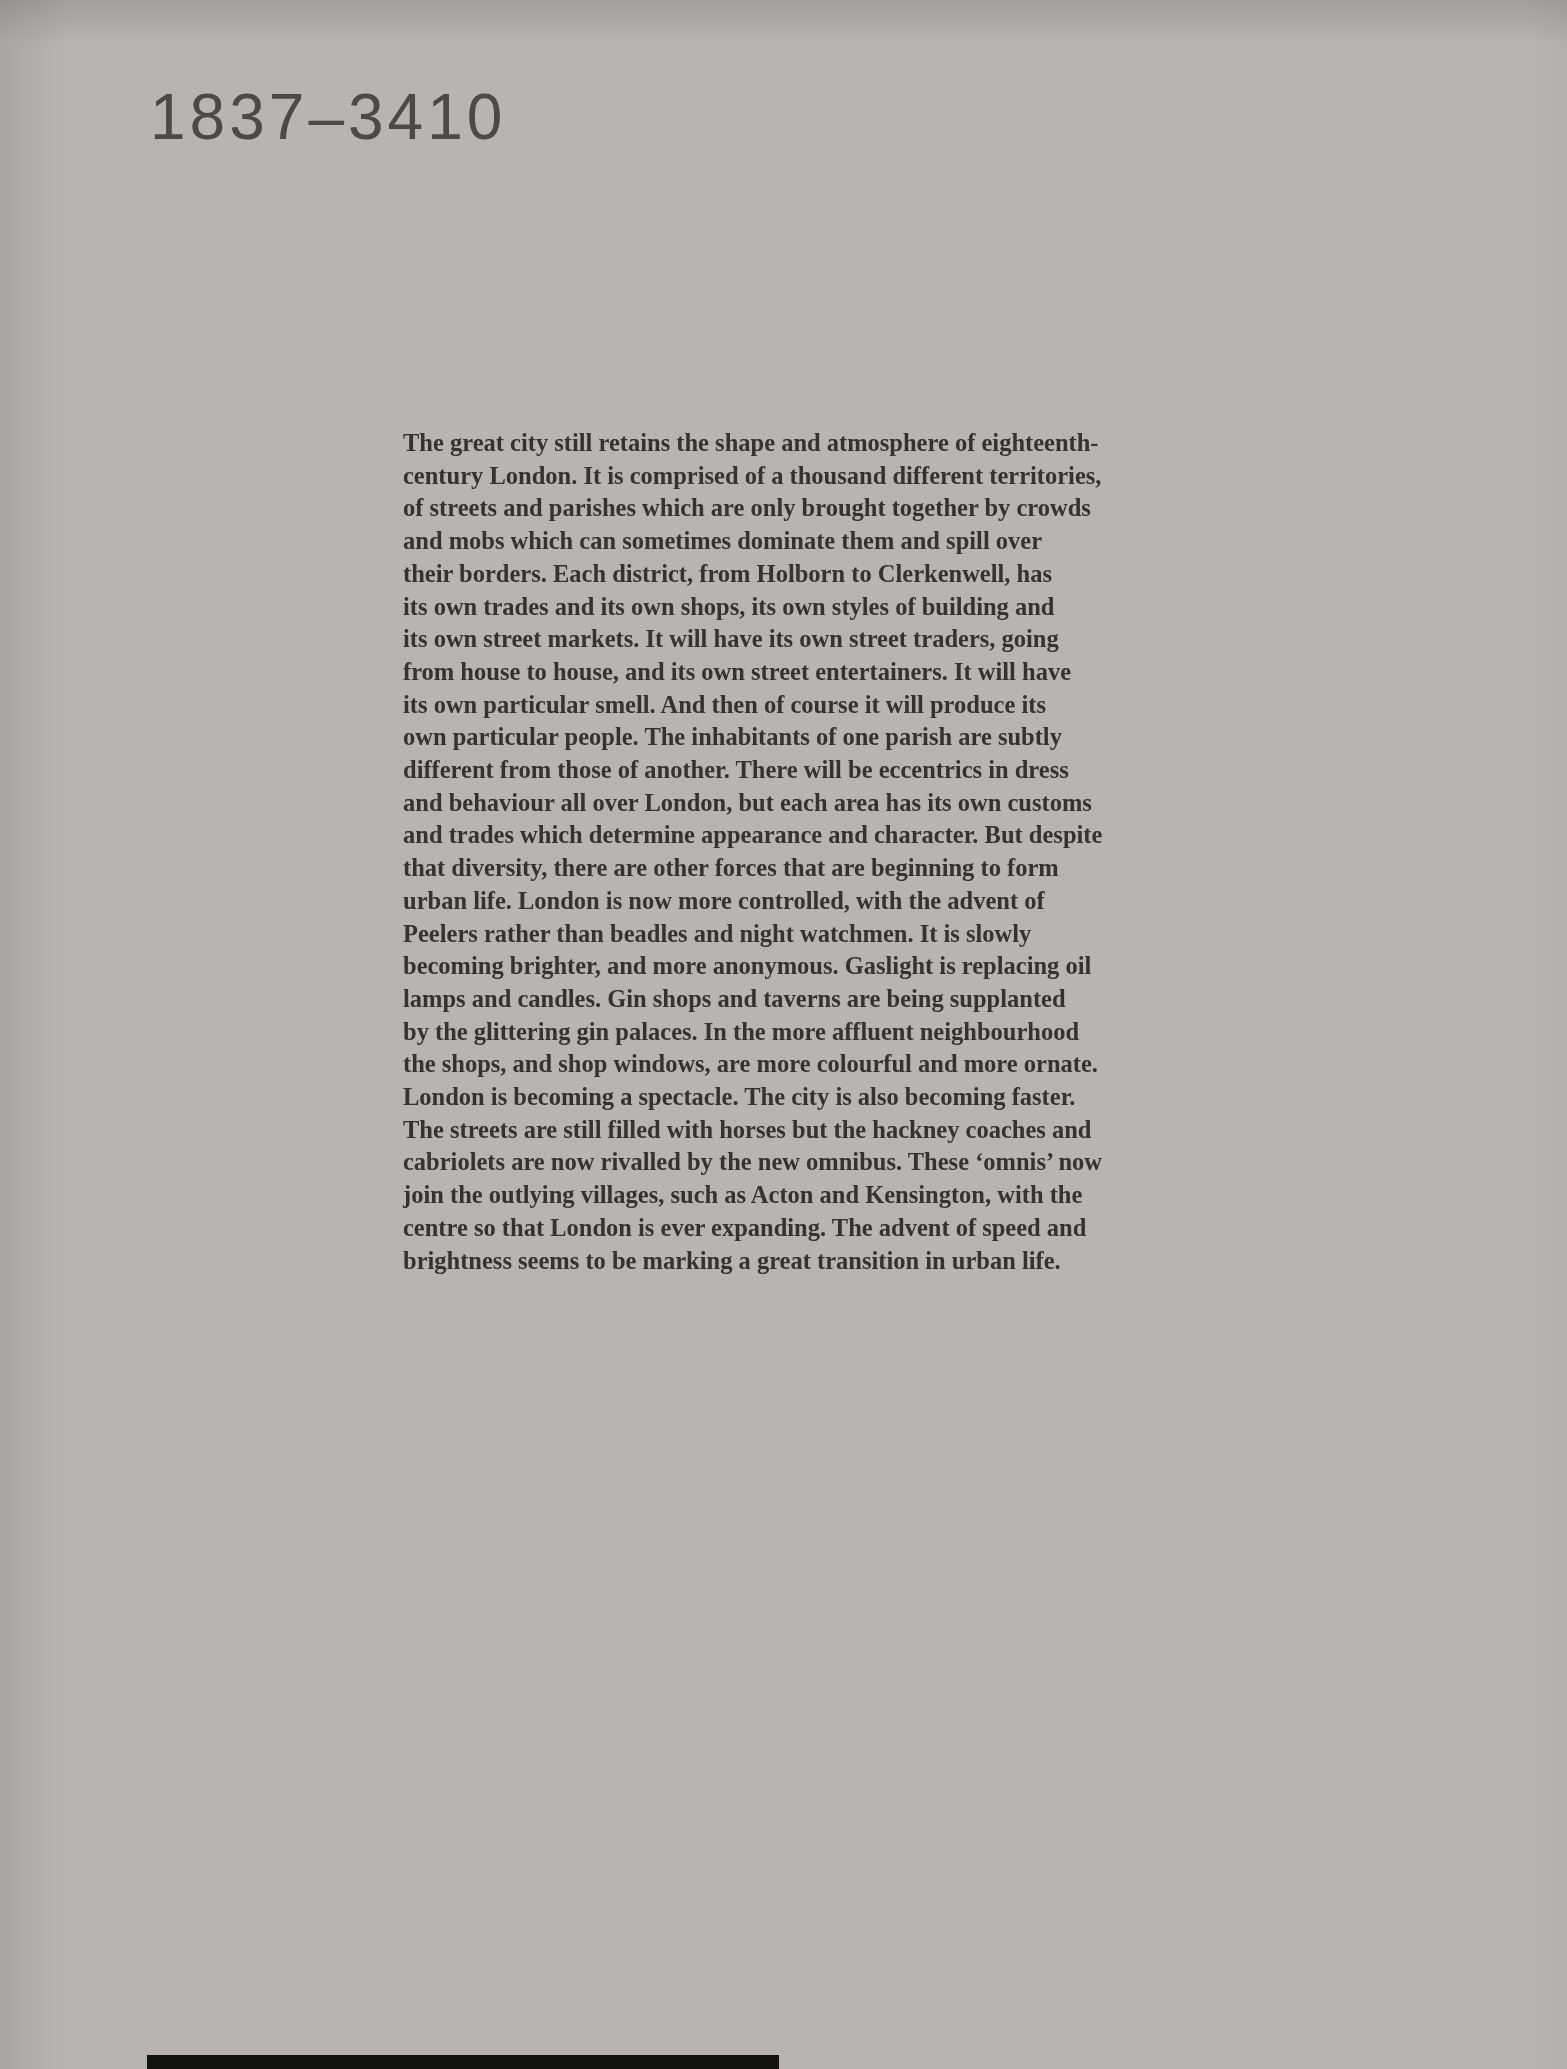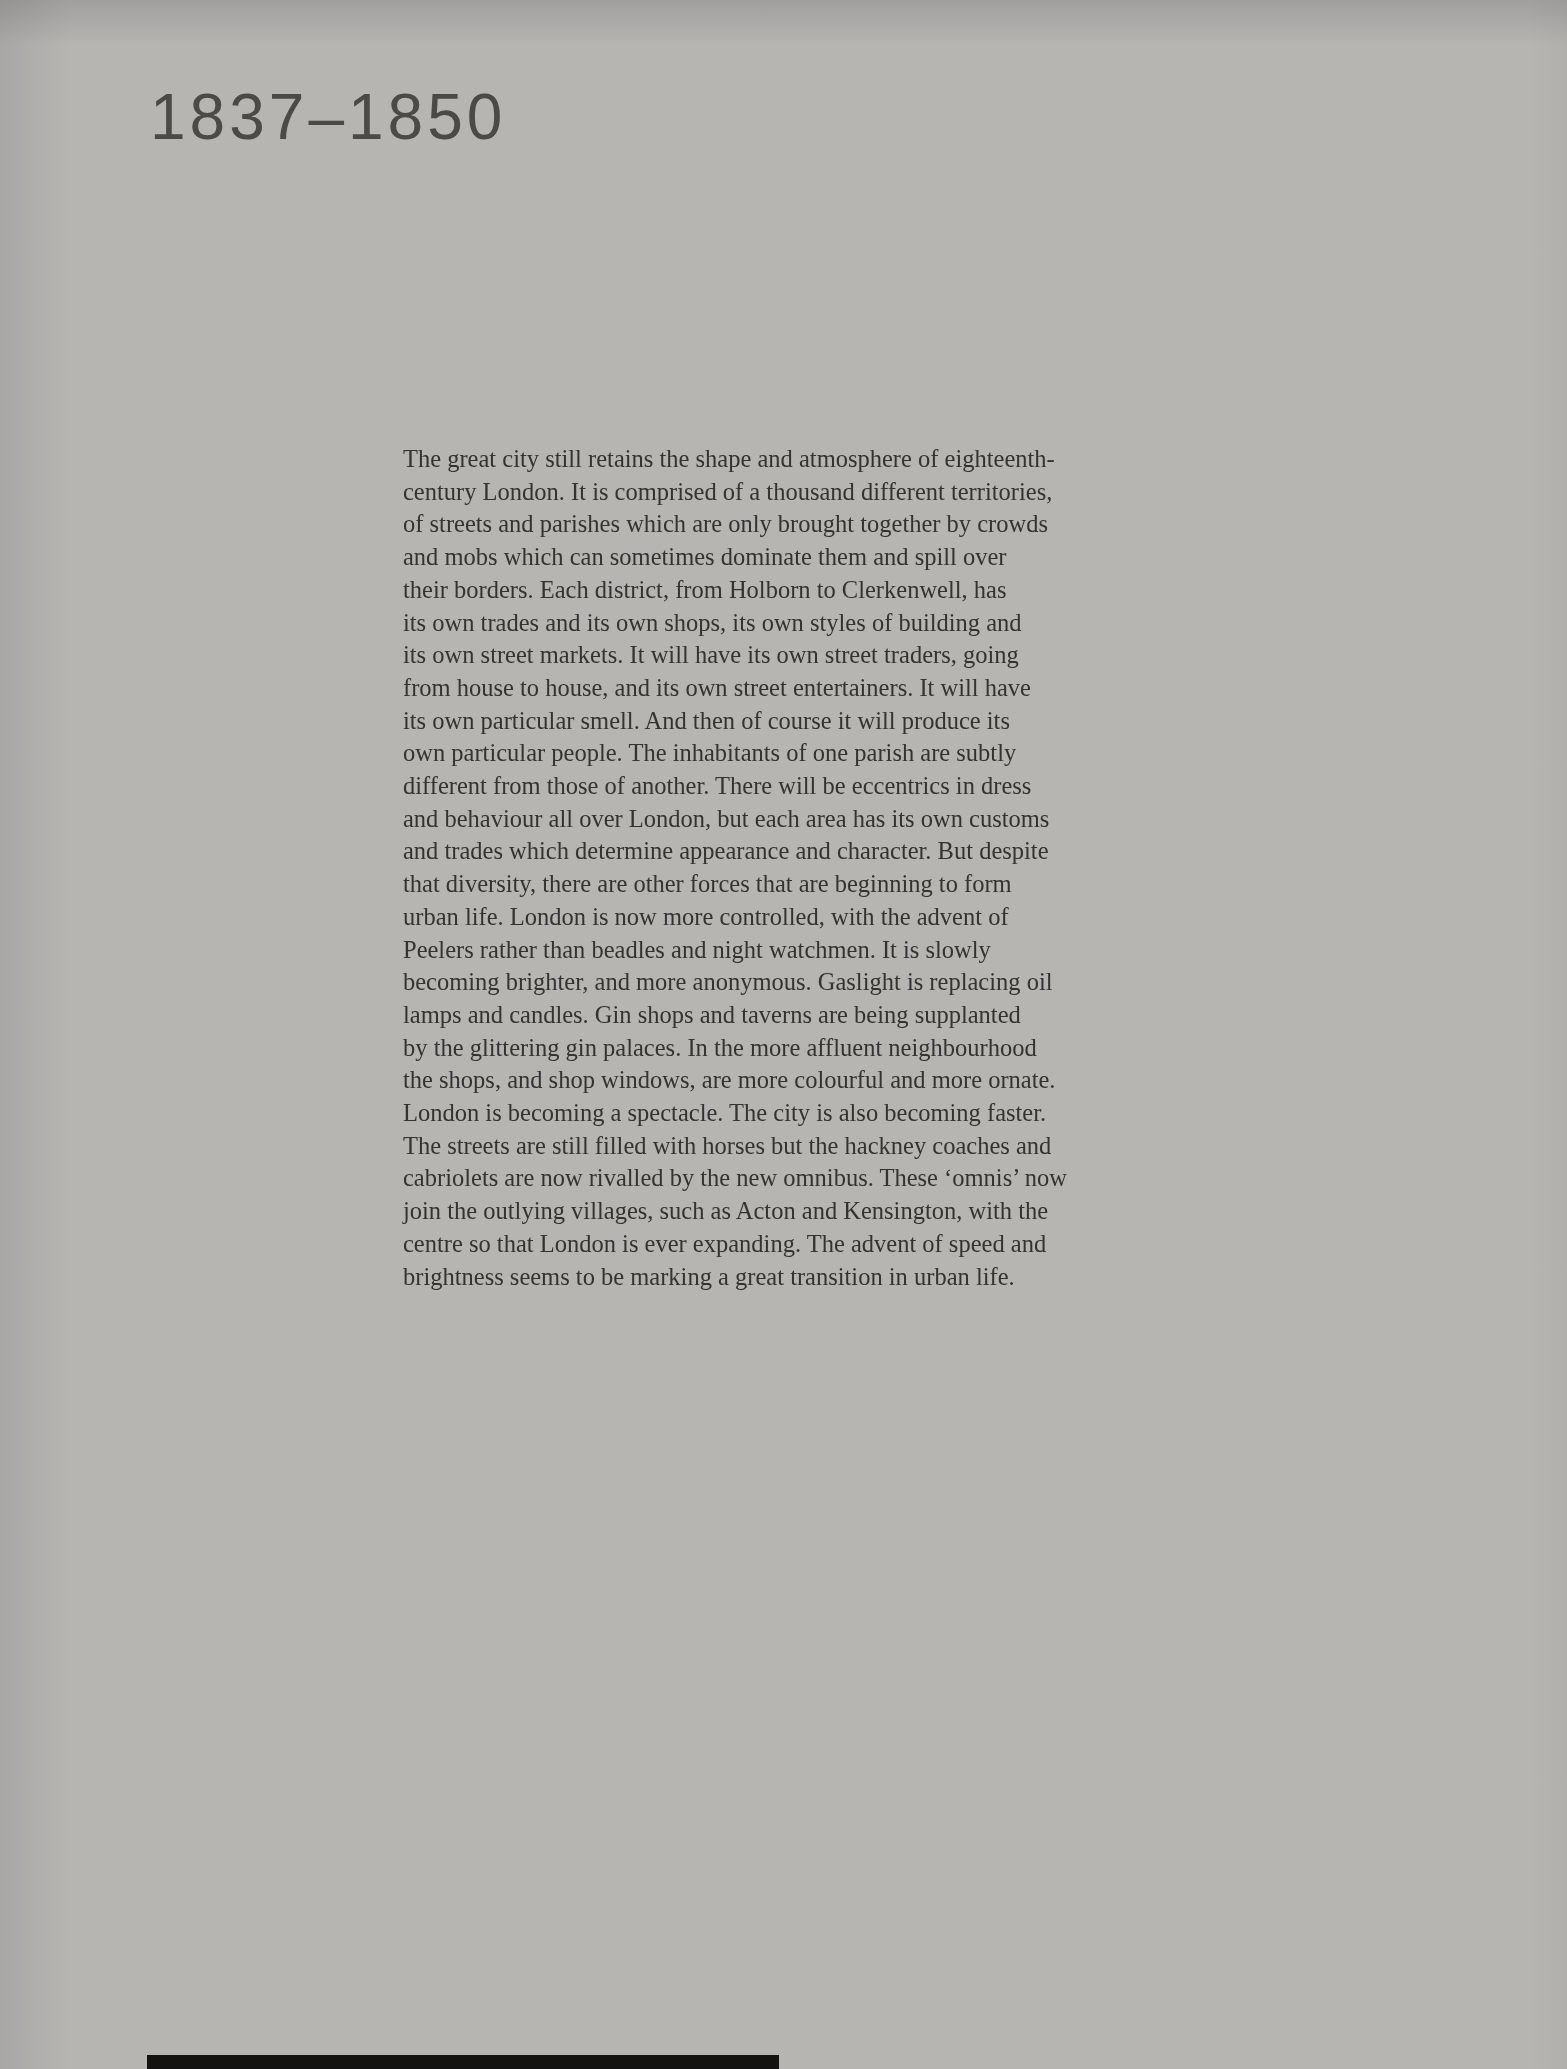--- a/index.html
+++ b/index.html
@@ -41,22 +41,23 @@
     font-weight: 400;
     font-size: 57px;
     letter-spacing: 7px;
     line-height: 1.1;
     margin-top: 7px;
     color: var(--heading-secondary);
   }
   .body-block {
     position: absolute;
     left: 403px;
-    top: 443px;
+    top: 427px;
     width: 720px;
+    font-weight: bold;
   }
   .body-text {
     font-family: "Liberation Serif", serif;
     font-size: 24.5px;
     line-height: 32.7px;
     color: var(--body-text);
     white-space: pre-line;
   }
   .bottom-image-edge {
     position: absolute;
@@ -66,21 +67,21 @@
     height: 14px;
     background: var(--bottom-bar);
   }
 </style>
 </head>
 <body>
 
 <div class="page">
 
   <header class="chapter-heading">
-    <h1 class="chapter-years">1837–1850</h1>
+    <h1 class="chapter-years">1837–3410</h1>
   </header>
 
   <main class="body-block">
     <p class="body-text">The great city still retains the shape and atmosphere of eighteenth-
 century London. It is comprised of a thousand different territories,
 of streets and parishes which are only brought together by crowds
 and mobs which can sometimes dominate them and spill over
 their borders. Each district, from Holborn to Clerkenwell, has
 its own trades and its own shops, its own styles of building and
 its own street markets. It will have its own street traders, going

